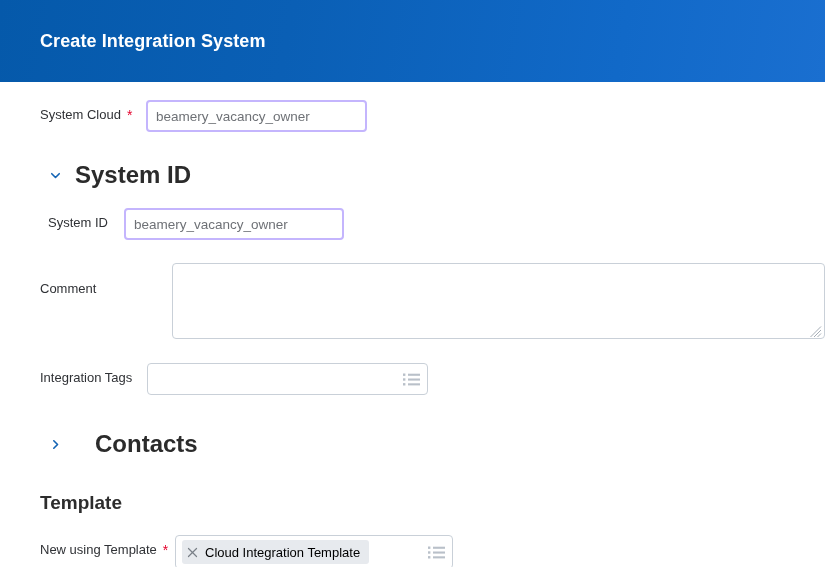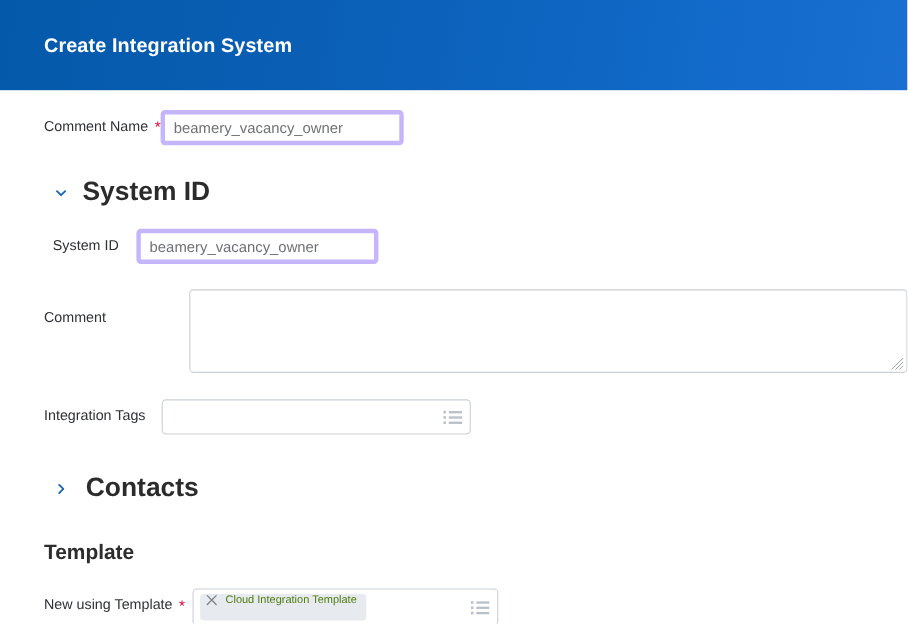--- a/index.html
+++ b/index.html
@@ -52,21 +52,21 @@
   .req-star {
     color: #e4002b;
     font-size: 14px;
     margin-left: 6px;
     line-height: 1;
     position: relative;
     top: 1px;
   }
 
   .input-box {
-    border: 4px solid #c4b5fd;
+    border: 2px solid #c4b5fd;
     border-radius: 4px;
     background: #ffffff;
     height: 32px;
     display: flex;
     align-items: center;
     padding: 0 8px;
     font-size: 13.5px;
     color: #6e7176;
   }
 
@@ -125,27 +125,27 @@
   .plain-title {
     font-size: 19px;
     font-weight: bold;
     color: #2d2d2d;
     line-height: 1;
   }
 
   
   .chip {
     display: inline-flex;
-    align-items: flex-start;
+    align-items: center;
     background: #e7eaee;
     border-radius: 3px;
     height: 24px;
     padding: 0 9px 0 5px;
-    font-size: 10px;
-    color: #4d7c0f;
+    font-size: 13px;
+    color: #000000;
     max-width: 100%;
   }
   .chip .chip-x {
     display: flex;
     align-items: center;
     margin-right: 7px;
     flex: 0 0 auto;
   }
   .chip .chip-label { white-space: nowrap; }
 </style>
@@ -153,21 +153,21 @@
 <body>
 
 <div class="app-header">
   <div class="title">Create Integration System</div>
 </div>
 
 <div class="page-body">
 
   <div class="form-row" style="margin-top:18px; padding-left:40px;">
     <div class="field-label" style="width:92px; margin-right:0;">
-      <span>Comment Name</span><span class="req-star">*</span>
+      <span>System Cloud</span><span class="req-star">*</span>
     </div>
     <div class="input-box" style="width:221px; margin-left:14px;">
       <span>beamery_vacancy_owner</span>
     </div>
   </div>
 
   <div class="section-head" style="margin-top:31px; padding-left:44px;">
     <span class="chev">
       <svg width="13" height="13" viewBox="0 0 16 16" aria-hidden="true">
         <path d="M3.4 5.8 L8 10.4 L12.6 5.8" fill="none" stroke="#1464b4" stroke-width="2" stroke-linecap="round" stroke-linejoin="round"></path>
@@ -211,21 +211,21 @@
           <rect x="5" y="1.7" width="12" height="2.1" fill="#b9c0c9"></rect>
           <rect x="0" y="6.3" width="2.4" height="2.4" fill="#b9c0c9"></rect>
           <rect x="5" y="6.5" width="12" height="2.1" fill="#b9c0c9"></rect>
           <rect x="0" y="11.1" width="2.4" height="2.4" fill="#b9c0c9"></rect>
           <rect x="5" y="11.3" width="12" height="2.1" fill="#b9c0c9"></rect>
         </svg>
       </span>
     </div>
   </div>
 
-  <div class="section-head" style="margin-top:37px; padding-left:44px;">
+  <div class="section-head" style="margin-top:37px; padding-left:44px;gap:17px;">
     <span class="chev">
       <svg width="13" height="13" viewBox="0 0 16 16" aria-hidden="true">
         <path d="M5.9 3.4 L10.5 8 L5.9 12.6" fill="none" stroke="#1464b4" stroke-width="2" stroke-linecap="round" stroke-linejoin="round"></path>
       </svg>
     </span>
     <span class="section-title" style="margin-left:12px;">Contacts</span>
   </div>
 
   <div style="margin-top:37px; padding-left:40px;">
     <span class="plain-title">Template</span>

